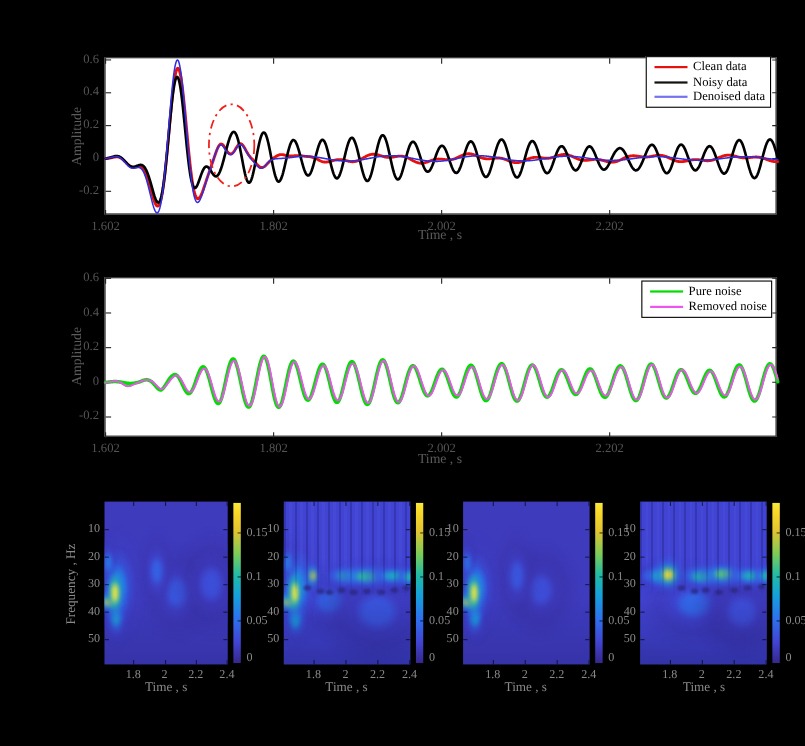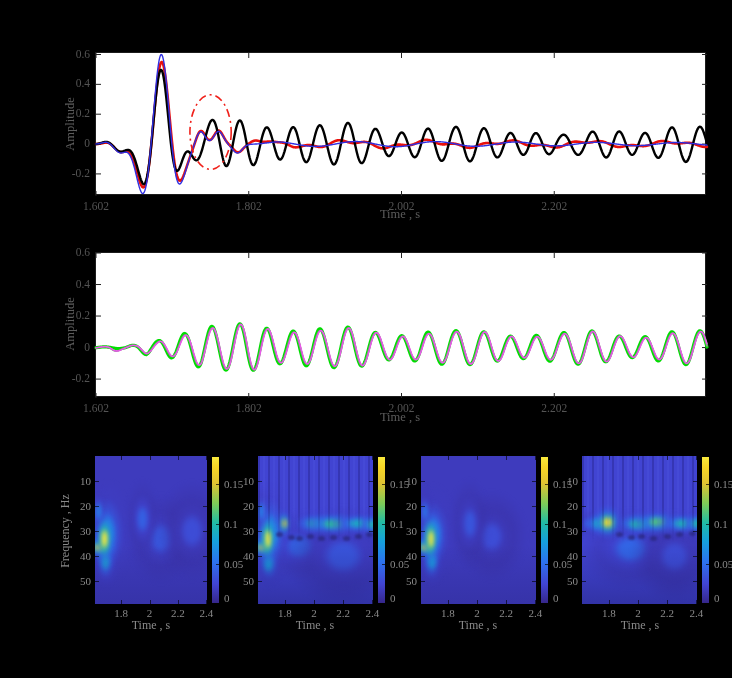--- a/index.html
+++ b/index.html
@@ -61,20 +61,34 @@
       </svg>
       <div class="lbl" style="left: -20px; top: 147px; width: 40px; text-align: center;">1.602</div>
       <div class="lbl" style="left: 132.75px; top: 147px; width: 40px; text-align: center;">1.802</div>
       <div class="lbl" style="left: 285.5px; top: 147px; width: 40px; text-align: center;">2.002</div>
       <div class="lbl" style="left: 438.25px; top: 147px; width: 40px; text-align: center;">2.202</div>
       <div class="lbl" style="left: -46px; top: -5.50731px; width: 40px; text-align: right;">0.6</div>
       <div class="lbl" style="left: -46px; top: 24.3466px; width: 40px; text-align: right;">0.4</div>
       <div class="lbl" style="left: -46px; top: 54.2004px; width: 40px; text-align: right;">0.2</div>
       <div class="lbl" style="left: -46px; top: 84.0543px; width: 40px; text-align: right;">0</div>
       <div class="lbl" style="left: -46px; top: 113.908px; width: 40px; text-align: right;">-0.2</div>
+      <div class="legend" style="left: 491px; top: -2px; width: 114px; padding: 2px 0px;">
+        <div class="legrow">
+          <div class="legswatch" style="border-top-color: rgb(232, 16, 12); border-top-width: 2.2px;"></div>
+          <span class="leglabel">Clean data</span>
+        </div>
+        <div class="legrow">
+          <div class="legswatch" style="border-top-color: rgb(17, 17, 17); border-top-width: 2.2px;"></div>
+          <span class="leglabel">Noisy data</span>
+        </div>
+        <div class="legrow">
+          <div class="legswatch" style="border-top-color: rgb(115, 115, 240); border-top-width: 2.2px;"></div>
+          <span class="leglabel">Denoised data</span>
+        </div>
+      </div>
     </div>
   <div id="ax2" class="axes">
       <svg width="611" height="145">
         <line x1="0" y1="145" x2="0" y2="140" stroke="#222" stroke-width="1"></line>
         <line x1="0" y1="0" x2="0" y2="5" stroke="#222" stroke-width="1"></line>
         <line x1="152.74999999999997" y1="145" x2="152.74999999999997" y2="140" stroke="#222" stroke-width="1"></line>
         <line x1="152.74999999999997" y1="0" x2="152.74999999999997" y2="5" stroke="#222" stroke-width="1"></line>
         <line x1="305.4999999999998" y1="145" x2="305.4999999999998" y2="140" stroke="#222" stroke-width="1"></line>
         <line x1="305.4999999999998" y1="0" x2="305.4999999999998" y2="5" stroke="#222" stroke-width="1"></line>
         <line x1="458.2499999999999" y1="145" x2="458.2499999999999" y2="140" stroke="#222" stroke-width="1"></line>
@@ -95,20 +109,30 @@
       </svg>
       <div class="lbl" style="left: -20px; top: 149px; width: 40px; text-align: center;">1.602</div>
       <div class="lbl" style="left: 132.75px; top: 149px; width: 40px; text-align: center;">1.802</div>
       <div class="lbl" style="left: 285.5px; top: 149px; width: 40px; text-align: center;">2.002</div>
       <div class="lbl" style="left: 438.25px; top: 149px; width: 40px; text-align: center;">2.202</div>
       <div class="lbl" style="left: -46px; top: -7px; width: 40px; text-align: right;">0.6</div>
       <div class="lbl" style="left: -46px; top: 24.5217px; width: 40px; text-align: right;">0.4</div>
       <div class="lbl" style="left: -46px; top: 56.0435px; width: 40px; text-align: right;">0.2</div>
       <div class="lbl" style="left: -46px; top: 87.5652px; width: 40px; text-align: right;">0</div>
       <div class="lbl" style="left: -46px; top: 119.087px; width: 40px; text-align: right;">-0.2</div>
+      <div class="legend" style="left: 487px; top: 2px; width: 119px; padding: 2px 0px;">
+        <div class="legrow">
+          <div class="legswatch" style="border-top-color: rgb(0, 221, 0); border-top-width: 2.2px;"></div>
+          <span class="leglabel">Pure noise</span>
+        </div>
+        <div class="legrow">
+          <div class="legswatch" style="border-top-color: rgb(238, 85, 238); border-top-width: 2.2px;"></div>
+          <span class="leglabel">Removed noise</span>
+        </div>
+      </div>
     </div>
   <div id="spec0" class="specwrap">
       <div class="specimg" style="background: rgb(62, 59, 189);">
         <div class="blob" style="left: 18.2886px; top: 19.5px; width: 95.2709px; height: 126px; background: radial-gradient(closest-side, rgb(59, 51, 169) 0%, rgb(59, 51, 169) 38%, transparent 72%); filter: blur(2px); opacity: 0.55;"></div>
         <div class="blob" style="left: 35.3013px; top: 42px; width: 61.2456px; height: 81px; background: radial-gradient(closest-side, rgb(63, 63, 197) 0%, rgb(63, 63, 197) 38%, transparent 72%); filter: blur(2px); opacity: 0.75;"></div>
         <div class="blob" style="left: 48.9114px; top: 60px; width: 34.0253px; height: 45px; background: radial-gradient(closest-side, rgb(56, 88, 222) 0%, rgb(56, 88, 222) 38%, transparent 72%); filter: blur(2px); opacity: 0.95;"></div>
         <div class="blob" style="left: 49.4785px; top: 5px; width: 95.2709px; height: 140px; background: radial-gradient(closest-side, rgb(58, 49, 164) 0%, rgb(58, 49, 164) 38%, transparent 72%); filter: blur(2px); opacity: 0.55;"></div>
         <div class="blob" style="left: 66.4911px; top: 30px; width: 61.2456px; height: 90px; background: radial-gradient(closest-side, rgb(62, 59, 188) 0%, rgb(62, 59, 188) 38%, transparent 72%); filter: blur(2px); opacity: 0.75;"></div>
         <div class="blob" style="left: 80.1013px; top: 50px; width: 34.0253px; height: 50px; background: radial-gradient(closest-side, rgb(61, 78, 216) 0%, rgb(61, 78, 216) 38%, transparent 72%); filter: blur(2px); opacity: 0.95;"></div>
         <div class="blob" style="left: 23.6759px; top: 6.5px; width: 47.6354px; height: 112px; background: radial-gradient(closest-side, rgb(59, 53, 174) 0%, rgb(59, 53, 174) 38%, transparent 72%); filter: blur(2px); opacity: 0.55;"></div>

